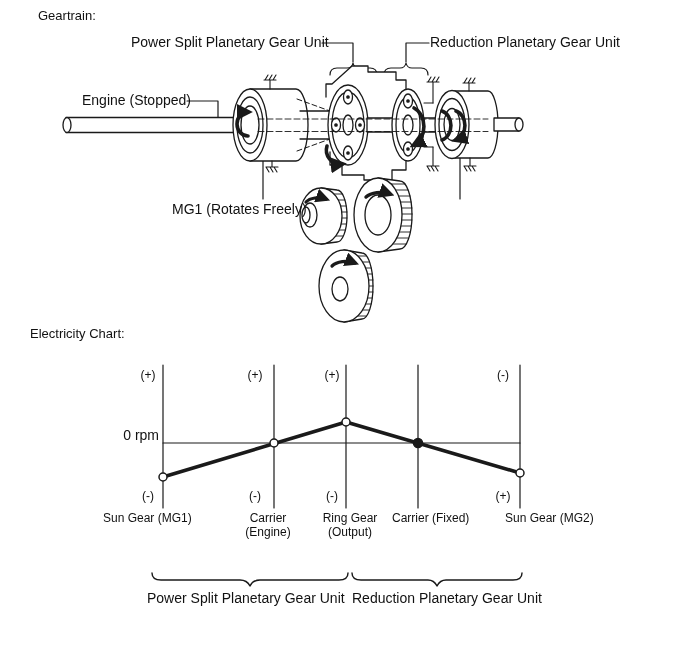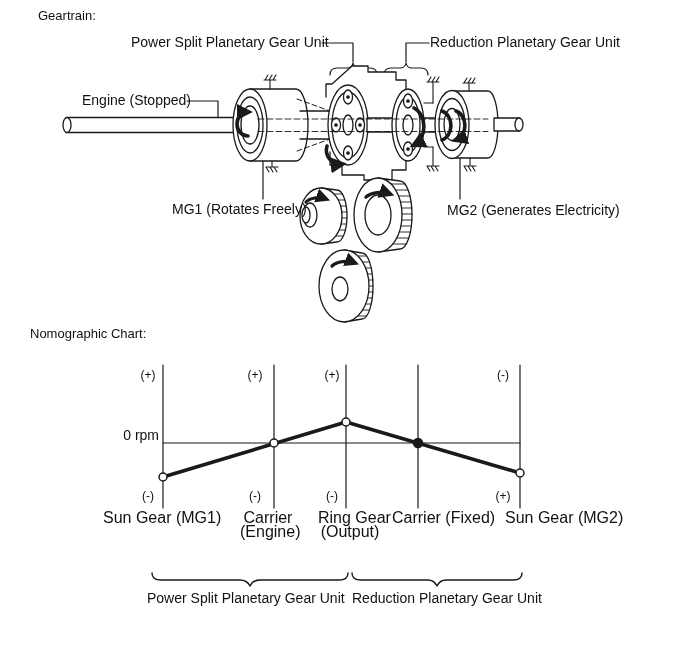--- a/index.html
+++ b/index.html
@@ -4,21 +4,21 @@
 <style>
   html,body{margin:0;padding:0;background:#fff;}
   #stage{
     position:relative;width:691px;height:660px;background:#fff;overflow:hidden;
     font-family:"Liberation Sans",sans-serif;color:#111;
   }
   #art{position:absolute;left:0;top:0;}
   .lbl{position:absolute;font-size:14px;line-height:13px;white-space:nowrap;color:#111;}
   .ttl{position:absolute;font-size:13px;color:#111;white-space:nowrap;}
   .sign{position:absolute;font-size:12px;width:26px;text-align:center;color:#111;white-space:nowrap;}
-  .axlbl{position:absolute;font-size:16px;line-height:14px;color:#111;white-space:nowrap;}
+  .axlbl{position:absolute;font-size:12px;line-height:14px;color:#111;white-space:nowrap;}
   .ctr{text-align:center;}
   .rt{text-align:right;}
 </style>
 </head>
 <body>
 
 <div id="stage">
 
   <svg id="art" width="691" height="660" viewBox="0 0 691 660" fill="none" stroke="#1a1a1a" stroke-width="1.3" stroke-linecap="round" stroke-linejoin="round">
     <defs>
@@ -192,23 +192,22 @@
       <path d="M352,573 Q352,580 361,580 L428,580 Q434,580 437,586 Q440,580 446,580 L513,580 Q522,580 522,573"></path>
     </g>
   </svg>
 
   <div class="ttl" style="left:38px;top:8px;">Geartrain:</div>
 
   <div class="lbl" style="left:131px;top:36px;">Power Split Planetary Gear Unit</div>
   <div class="lbl" style="left:430px;top:36px;">Reduction Planetary Gear Unit</div>
   <div class="lbl" style="left:82px;top:94px;">Engine (Stopped)</div>
   <div class="lbl" style="left:172px;top:203px;">MG1 (Rotates Freely)</div>
-  <div class="lbl" style="left:447px;top:204px;">MG2 (Generates Electricity)</div>
-
-  <div class="ttl" style="left:30px;top:326px;">Nomographic Chart:</div>
+
+  <div class="ttl" style="left:30px;top:326px;">Electricity Chart:</div>
 
   <div class="sign" style="left:135px;top:368px;">(+)</div>
   <div class="sign" style="left:242px;top:368px;">(+)</div>
   <div class="sign" style="left:319px;top:368px;">(+)</div>
   <div class="sign" style="left:490px;top:368px;">(-)</div>
 
   <div class="sign" style="left:135px;top:489px;">(-)</div>
   <div class="sign" style="left:242px;top:489px;">(-)</div>
   <div class="sign" style="left:319px;top:489px;">(-)</div>
   <div class="sign" style="left:490px;top:489px;">(+)</div>

